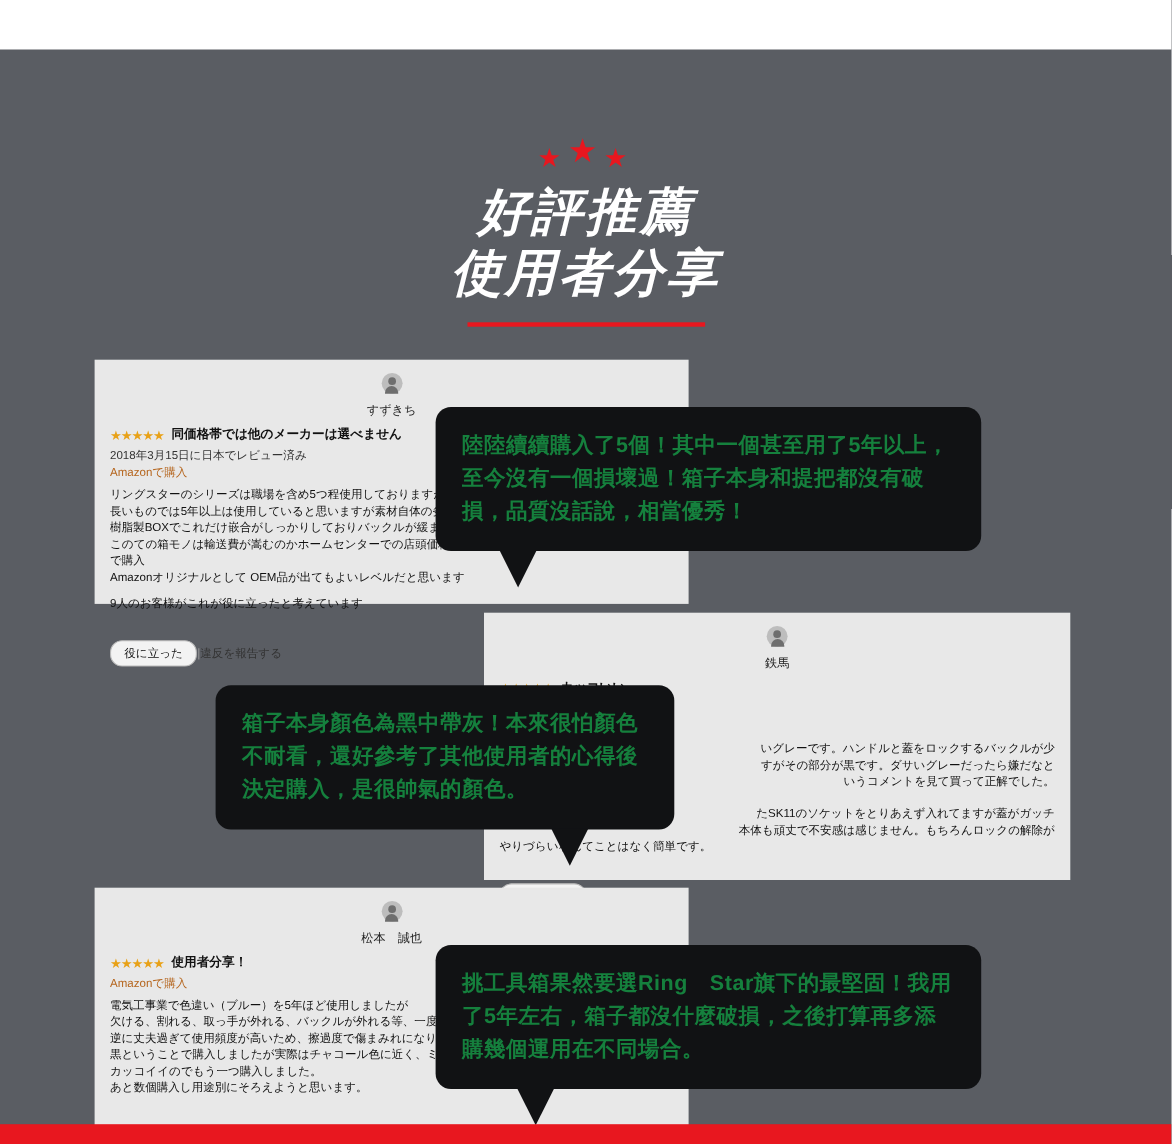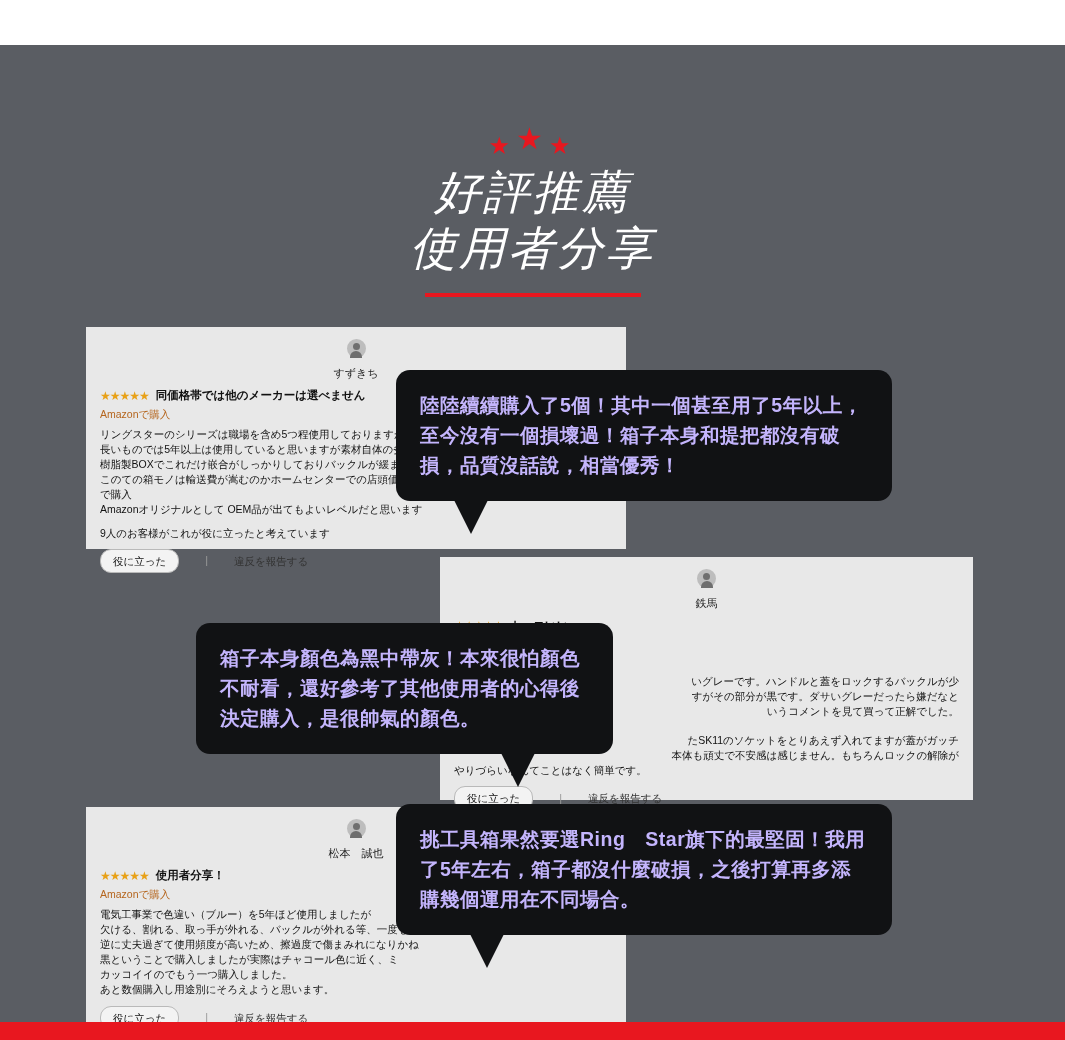--- a/index.html
+++ b/index.html
@@ -60,21 +60,21 @@
     font-size: 24px;
     display: inline-block;
     vertical-align: middle;
   }
   .stars-row span.mid {
     font-size: 30px;
     transform: translateY(-7px);
   }
   .title-line {
     font-family: "Liberation Serif", serif;
-    font-weight: normal;
+    font-weight: bold;
     font-style: italic;
     font-size: 46px;
     color: #ffffff;
     line-height: 1.22;
     letter-spacing: 3px;
   }
   .title-rule {
     width: 216px;
     height: 4px;
     background: #e8171f;
@@ -161,24 +161,24 @@
     color: #111;
     line-height: 1.42;
   }
   .rv-body div { white-space: nowrap; overflow: hidden; }
   .rv-help {
     margin-top: 9px;
     font-size: 10.5px;
     color: #111;
   }
   .rv-actions {
-    margin-top: 9px;
+    margin-top: 26px;
     display: flex;
     align-items: center;
-    gap: 26px;
+    gap: 0;
   }
   .btn-helpful {
     display: inline-block;
     padding: 4px 12px;
     background: #f3f3f3;
     border: 1px solid #b9b9b9;
     border-radius: 11px;
     font-size: 10.5px;
     color: #111;
   }
@@ -188,41 +188,41 @@
   }
   .link-report {
     font-size: 10.5px;
     color: #333;
   }
 
   
   .bubble {
     position: absolute;
     background: #111214;
-    color: #c4b5fd;
+    color: #15803d;
     border-radius: 14px;
     padding: 20px 24px;
     font-size: 19.5px;
     line-height: 1.55;
     letter-spacing: 0.5px;
     font-weight: bold;
   }
   .bubble .tail {
     position: absolute;
     width: 0;
     height: 0;
     border-left: 17px solid transparent;
     border-right: 17px solid transparent;
     border-top: 34px solid #111214;
   }
   .b1 { left: 396px; top: 325px; width: 496px; }
   .b1 .tail { left: 58px; bottom: -33px; }
   .b2 { left: 196px; top: 578px; width: 417px; }
   .b2 .tail { right: 78px; bottom: -33px; }
-  .b3 { left: 396px; top: 759px; width: 496px; }
+  .b3 { left: 396px; top: 814px; width: 496px; }
   .b3 .tail { left: 74px; bottom: -33px; }
 </style>
 </head>
 <body>
 
 <div class="page">
 
   <div class="panel">
 
     <div class="heading">
@@ -236,20 +236,21 @@
 
     <div class="review-card rv1">
       <div class="rv-head">
         <div class="avatar"></div>
         <div class="rv-user">すずきち</div>
       </div>
       <div class="rv-rating-row">
         <div class="rv-stars">★★★★★</div>
         <div class="rv-rtitle">同価格帯では他のメーカーは選べません</div>
       </div>
+      <div class="rv-date">2018年3月15日に日本でレビュー済み</div>
       <div class="rv-verified">Amazonで購入</div>
       <div class="rv-body">
         <div>リングスターのシリーズは職場を含め5つ程使用しておりますが、</div>
         <div>長いものでは5年以上は使用していると思いますが素材自体の劣化</div>
         <div>樹脂製BOXでこれだけ嵌合がしっかりしておりバックルが緩まな</div>
         <div>このての箱モノは輸送費が嵩むのかホームセンターでの店頭価格</div>
         <div>で購入</div>
         <div>Amazonオリジナルとして OEM品が出てもよいレベルだと思います</div>
       </div>
       <div class="rv-help">9人のお客様がこれが役に立ったと考えています</div>

